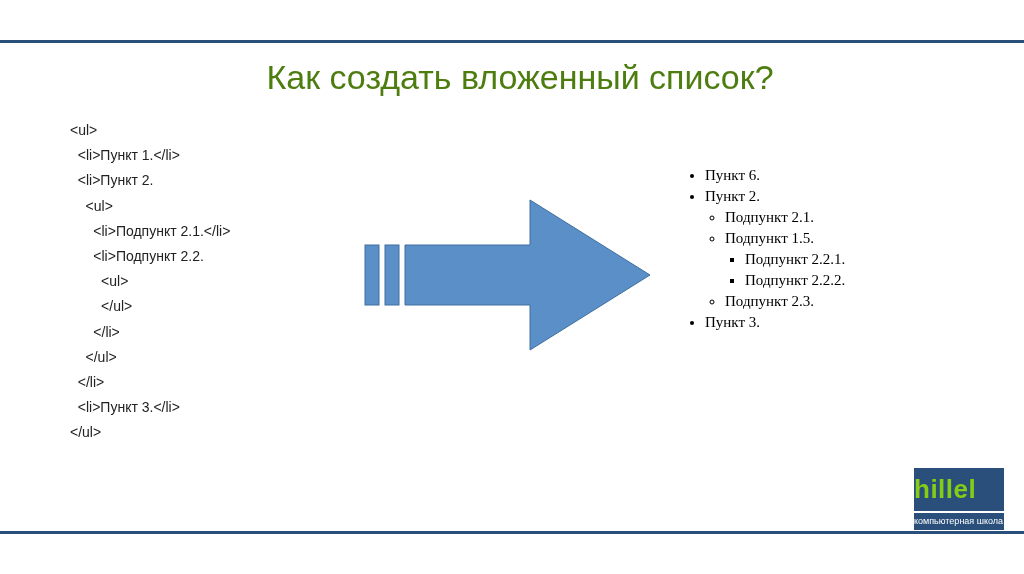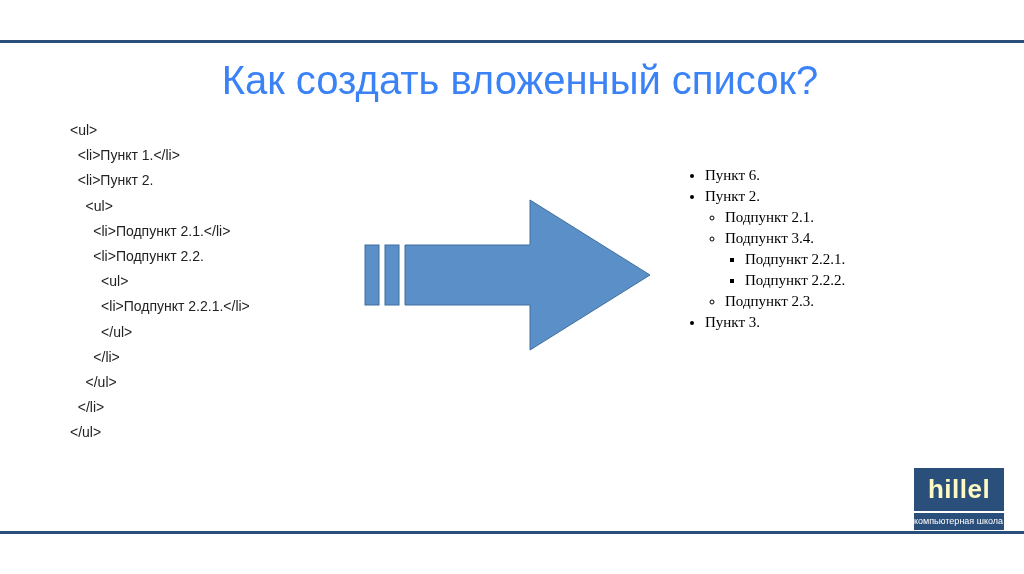--- a/index.html
+++ b/index.html
@@ -1,50 +1,50 @@
 <!DOCTYPE html>
 <html><head>
 <meta charset="utf-8">
 <style>
   * { margin: 0; padding: 0; box-sizing: border-box; }
   html, body { width: 1024px; height: 574px; font-family: Arial, sans-serif; background: #fff; }
   .rule-top { position: absolute; top: 40px; left: 0; width: 1024px; height: 3px; background: #2a4f7a; }
   .rule-bottom { position: absolute; bottom: 40px; left: 0; width: 1024px; height: 3px; background: #2a4f7a; }
-  .title { position: absolute; top: 58px; left: 0; width: 1024px; text-align: center; font-size: 40px; font-weight: 300; color: #3b82f6; padding-left: 16px; }
+  .title { position: absolute; top: 58px; left: 0; width: 1024px; text-align: center; font-size: 34px; font-weight: 300; color: #4d7c0f; padding-left: 16px; }
   .code-block { position: absolute; top: 118px; left: 70px; width: 280px; font-size: 14px; line-height: 1.8; color: #222; }
   .code-block .line { white-space: pre; }
   .arrow-wrap { position: absolute; top: 190px; left: 360px; width: 300px; height: 170px; }
   .rendered { position: absolute; top: 165px; left: 685px; font-family: "Times New Roman", serif; font-size: 15px; color: #000; line-height: 1.4; }
   .rendered ul { list-style: disc; padding-left: 20px; }
   .rendered ul ul { list-style: circle; }
   .rendered ul ul ul { list-style: square; }
   .logo-box { position: absolute; bottom: 44px; right: 20px; width: 90px; }
-  .logo-top { background: #2a4f7a; color: #fef9c3; font-size: 26px; font-weight: 600; text-align: center; padding: 6px 0; letter-spacing: 0.5px; margin-top: 21px; }
+  .logo-top { background: #2a4f7a; color: #84cc16; font-size: 26px; font-weight: 600; padding: 6px 0; letter-spacing: 0.5px; margin-top: 21px; }
   .logo-bottom { background: #2a4f7a; color: #fff; font-size: 9px; text-align: left; padding: 3px 0; margin-top: 2px; line-height: 1.2; }
 </style>
 </head>
 <body>
 
 <div class="rule-top"></div>
 
 <div class="title">Как создать вложенный список?</div>
 
 <div class="code-block" id="code-block">
     <div class="line">&lt;ul&gt;</div>
     <div class="line">  &lt;li&gt;Пункт 1.&lt;/li&gt;</div>
     <div class="line">  &lt;li&gt;Пункт 2.</div>
     <div class="line">    &lt;ul&gt;</div>
     <div class="line">      &lt;li&gt;Подпункт 2.1.&lt;/li&gt;</div>
     <div class="line">      &lt;li&gt;Подпункт 2.2.</div>
     <div class="line">        &lt;ul&gt;</div>
-    <div class="line">        &lt;li&gt;Подпункт 2.2.1.&lt;/li&gt;</div>
     <div class="line">        &lt;/ul&gt;</div>
     <div class="line">      &lt;/li&gt;</div>
     <div class="line">    &lt;/ul&gt;</div>
     <div class="line">  &lt;/li&gt;</div>
+    <div class="line">  &lt;li&gt;Пункт 3.&lt;/li&gt;</div>
     <div class="line">&lt;/ul&gt;</div>
   </div>
 
 <div class="arrow-wrap">
   <svg width="300" height="170" viewBox="0 0 300 170">
     <g fill="#5a8fc7" stroke="#3f6fa0" stroke-width="1">
       <rect x="5" y="55" width="14" height="60"></rect>
       <rect x="25" y="55" width="14" height="60"></rect>
       <path d="M45 55 L170 55 L170 10 L290 85 L170 160 L170 115 L45 115 Z"></path>
     </g>
@@ -52,21 +52,21 @@
 </div>
 
 <div class="rendered">
   <ul>
     <li>Пункт 6.</li>
     <li>
       <span>Пункт 2.</span>
       <ul>
         <li>Подпункт 2.1.</li>
         <li>
-          <span>Подпункт 3.4.</span>
+          <span>Подпункт 1.5.</span>
           <ul>
             <li>Подпункт 2.2.1.</li>
             <li>Подпункт 2.2.2.</li>
           </ul>
         </li>
         <li>Подпункт 2.3.</li>
       </ul>
     </li>
     <li>Пункт 3.</li>
   </ul>

